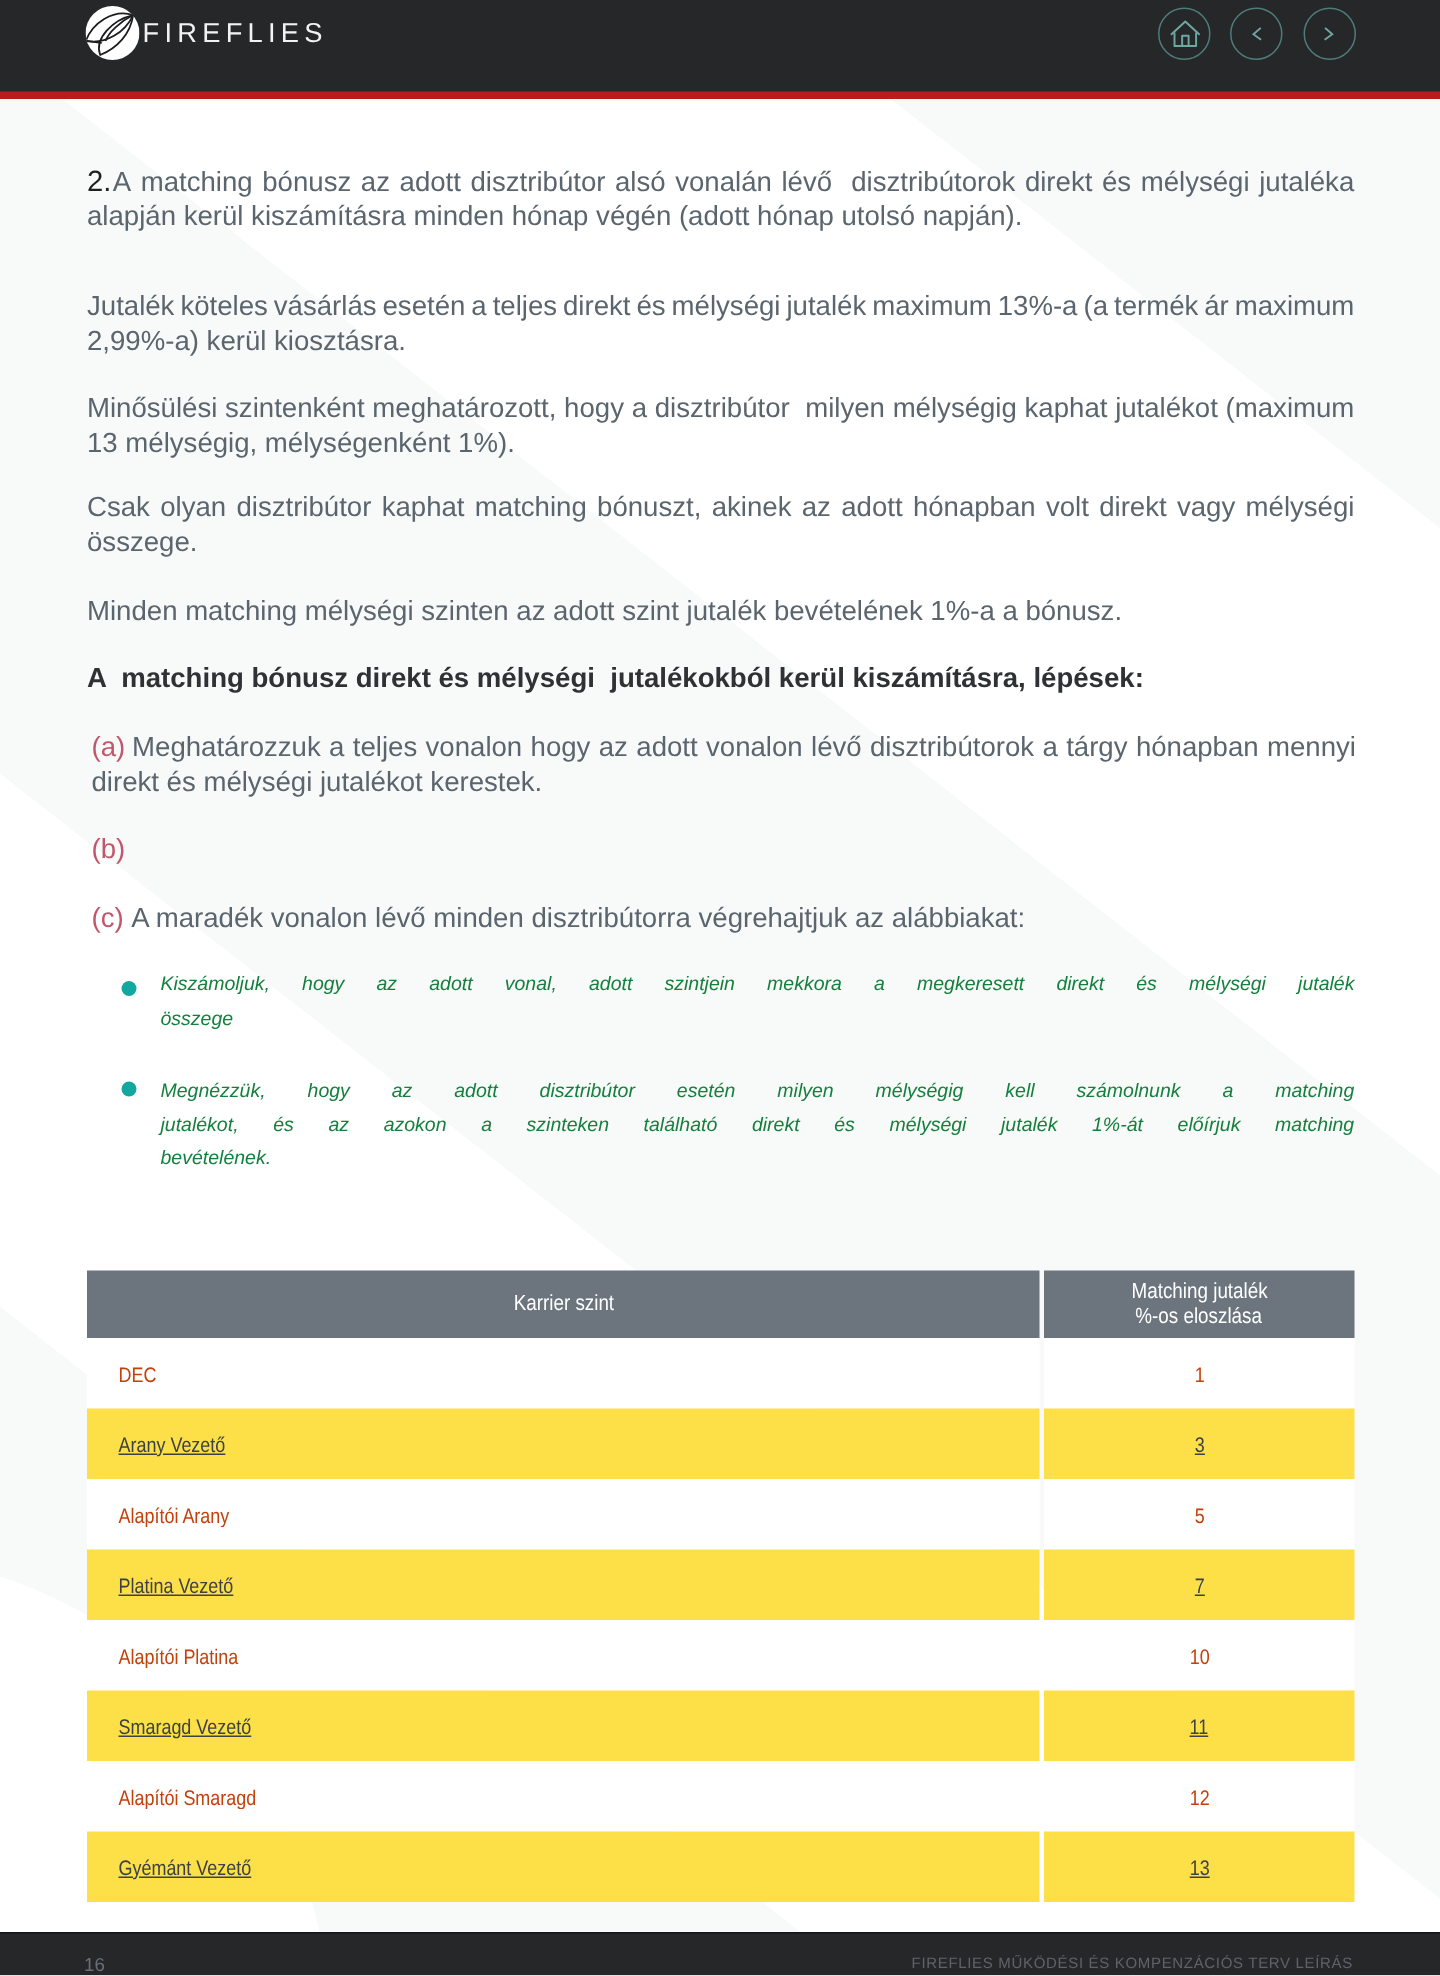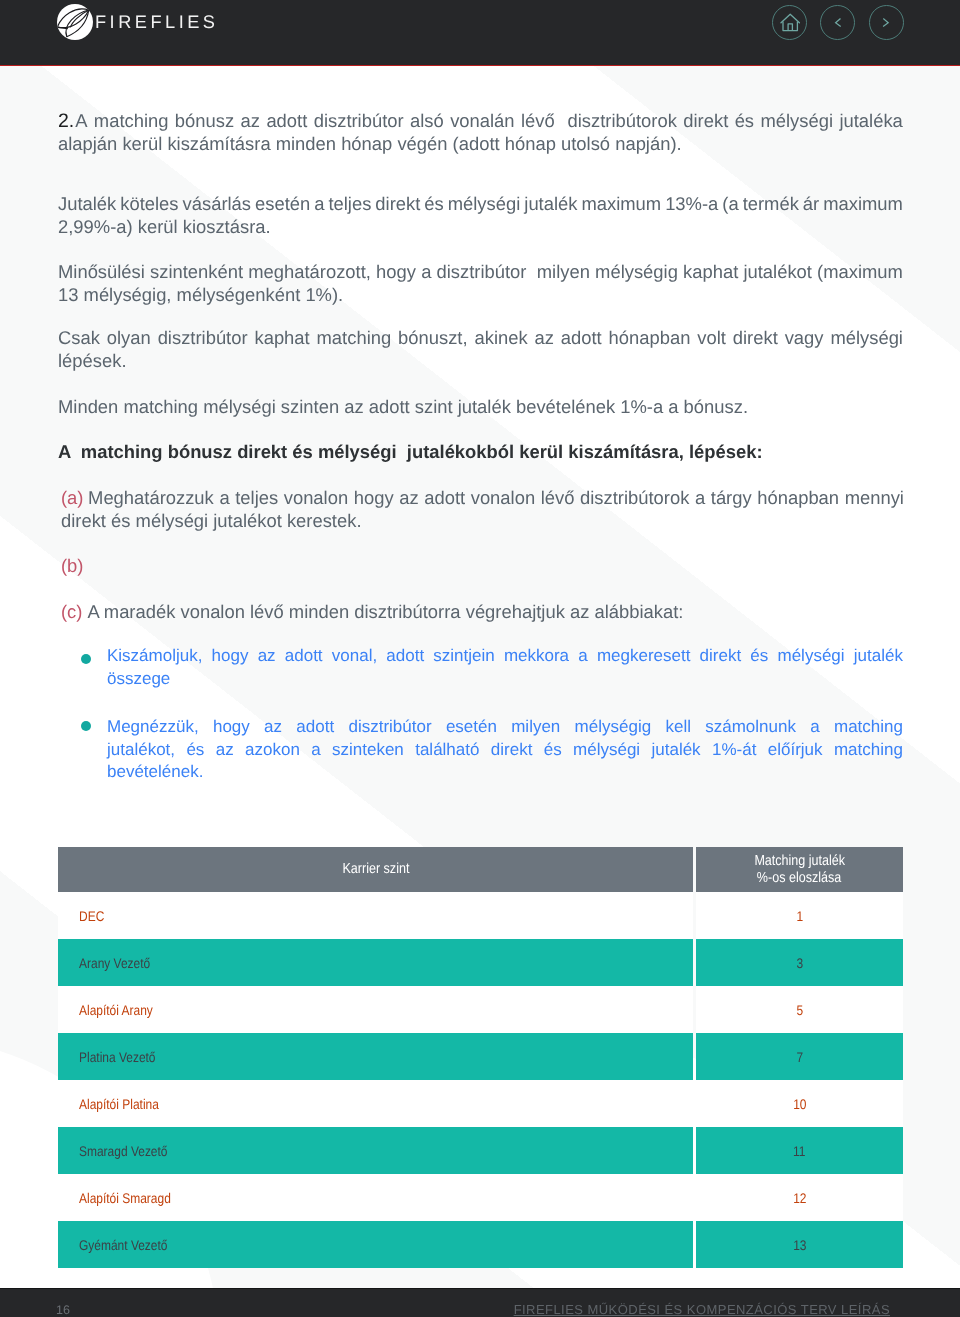--- a/index.html
+++ b/index.html
@@ -21,39 +21,39 @@
          #ffffff 880px 1160px,
          #f8f9f9 1160px 1540px,
          #ffffff 1540px 1880px,
          #f8f9f9 1880px 2230px,
          #ffffff 2230px 2600px);}
   .bg-stripes::after{content:"";position:absolute;left:-420px;top:1035px;
      width:640px;height:640px;border-radius:50%;background:#ffffff;}
 
   
   .header{position:absolute;left:0;top:0;width:960px;height:66px;background:#262729;z-index:5;
-          border-bottom:1px solid #b91c1c;box-sizing:border-box;}
+          border-bottom:5px solid #b91c1c;box-sizing:border-box;}
   .logo-wrap{position:absolute;left:57px;top:4px;display:flex;align-items:center;}
   .logo-mark{display:block;}
   .logo-text{margin-left:2px;color:#f2f2f2;font-size:18.2px;letter-spacing:3.5px;
              font-weight:400;line-height:1;}
   .navbtns{position:absolute;left:772px;top:5px;display:flex;gap:13.3px;}
   .navbtn{width:35px;height:35px;border:1.4px solid #4d7d79;border-radius:50%;
           display:flex;align-items:center;justify-content:center;color:#7fb3ae;
           font-size:14px;box-sizing:border-box;}
   .navbtn svg{display:block;}
 
   
   .content{position:absolute;left:0;top:0;width:960px;z-index:2;}
   .para{position:absolute;margin:0;color:#5b656e;font-size:18.4px;line-height:22.5px;}
   .num{color:#1d1f21;font-weight:400;font-size:19.5px;}
   .mark{color:#c2566a;}
   .bullet-row{position:absolute;display:block;}
   .bullet-dot{position:absolute;width:10px;height:10px;border-radius:50%;background:#12a8a0;}
-  .bullet-txt{position:absolute;color:#3b82f6;font-size:17px;line-height:22.5px;}
+  .bullet-txt{position:absolute;color:#15803d;font-size:13px;line-height:22.5px;font-style:italic;}
   .ln{white-space:pre;display:flex;flex-wrap:nowrap;}
   .ln:not(.last){justify-content:space-between;}
   .ln .w{white-space:pre;}
 
   .p1{left:58px;top:110px;width:845px;}
   .ln.hasnum .num{margin-right:-5.5px;}
   .ln.hasmark:not(.last) .mark{margin-right:-1px;}
   .ln.hasmark.last .mark{margin-right:5px;}
   .lead{color:#2e3235;font-weight:bold;}
   .p2{left:58px;top:193px;width:845px;}
@@ -81,27 +81,27 @@
   .gap{width:3px;}
   .c2{width:212px;box-sizing:border-box;text-align:center;}
   .thead .c1,.thead .c2{height:45px;display:flex;flex-direction:column;align-items:center;
       justify-content:center;font-size:14.6px;line-height:17px;text-align:center;}
   .thead span{display:inline-block;transform:scaleX(0.86);transform-origin:center center;}
   .tbody .c1{height:47px;display:flex;align-items:center;padding-left:21px;font-size:14px;}
   .tbody .c1 span{display:inline-block;transform:scaleX(0.855);transform-origin:left center;}
   .tbody .c2 span{display:inline-block;transform:scaleX(0.855);transform-origin:center center;}
   .tbody .c2{height:47px;display:flex;align-items:center;justify-content:center;font-size:14px;}
   .r-odd .c1,.r-odd .c2{background:#ffffff;color:#c2410c;}
-  .r-even .c1,.r-even .c2{background:#14b8a6;color:#3c4146;}
+  .r-even .c1,.r-even .c2{background:#fde047;color:#3c4146;text-decoration:underline;}
 
   
   .footer{position:absolute;left:0;bottom:0;width:960px;height:29px;background:#262729;z-index:5;
           border-top:1px solid #141516;box-sizing:border-box;}
   .pageno{position:absolute;left:56px;top:15px;color:#6a6f74;font-size:12.5px;line-height:12px;}
-  .foottitle{position:absolute;right:70px;top:16px;color:#5e6368;font-size:13px;letter-spacing:0.45px;line-height:10px;text-decoration:underline;}
+  .foottitle{position:absolute;right:58px;top:16px;color:#5e6368;font-size:10px;letter-spacing:0.45px;line-height:10px;}
 </style>
 </head>
 <body>
 
 <div class="page">
 
   <div class="bg-stripes"></div>
 
   <div class="header">
     <div class="logo-wrap">
@@ -151,21 +151,21 @@
     <div class="para p2">
         <div class="ln"><span style="display: contents;"><span class="w">Jutalék</span><span class="w">köteles</span><span class="w">vásárlás</span><span class="w">esetén</span><span class="w">a</span><span class="w">teljes</span><span class="w">direkt</span><span class="w">és</span><span class="w">mélységi</span><span class="w">jutalék</span><span class="w">maximum</span><span class="w">13%-a</span><span class="w">(a</span><span class="w">termék</span><span class="w">ár</span><span class="w">maximum</span></span></div>
         <div class="ln last"><span>2,99%-a) kerül kiosztásra.</span></div>
       </div>
     <div class="para p3">
         <div class="ln"><span style="display: contents;"><span class="w">Minősülési</span><span class="w">szintenként</span><span class="w">meghatározott,</span><span class="w">hogy</span><span class="w">a</span><span class="w">disztribútor</span><span class="w"></span><span class="w">milyen</span><span class="w">mélységig</span><span class="w">kaphat</span><span class="w">jutalékot</span><span class="w">(maximum</span></span></div>
         <div class="ln last"><span>13 mélységig, mélységenként 1%).</span></div>
       </div>
     <div class="para p4">
         <div class="ln"><span style="display: contents;"><span class="w">Csak</span><span class="w">olyan</span><span class="w">disztribútor</span><span class="w">kaphat</span><span class="w">matching</span><span class="w">bónuszt,</span><span class="w">akinek</span><span class="w">az</span><span class="w">adott</span><span class="w">hónapban</span><span class="w">volt</span><span class="w">direkt</span><span class="w">vagy</span><span class="w">mélységi</span></span></div>
-        <div class="ln last"><span>lépések.</span></div>
+        <div class="ln last"><span>összege.</span></div>
       </div>
     <div class="para p5">
         <div class="ln last"><span>Minden matching mélységi szinten az adott szint jutalék bevételének 1%-a a bónusz.</span></div>
       </div>
     <div class="para p6 lead">
         <div class="ln last"><span>A  matching bónusz direkt és mélységi  jutalékokból kerül kiszámításra, lépések:</span></div>
       </div>
 
     <div class="para sa">
         <div class="ln hasmark"><span class="mark">(a)</span><span style="display: contents;"><span class="w">Meghatározzuk</span><span class="w">a</span><span class="w">teljes</span><span class="w">vonalon</span><span class="w">hogy</span><span class="w">az</span><span class="w">adott</span><span class="w">vonalon</span><span class="w">lévő</span><span class="w">disztribútorok</span><span class="w">a</span><span class="w">tárgy</span><span class="w">hónapban</span><span class="w">mennyi</span></span></div>

